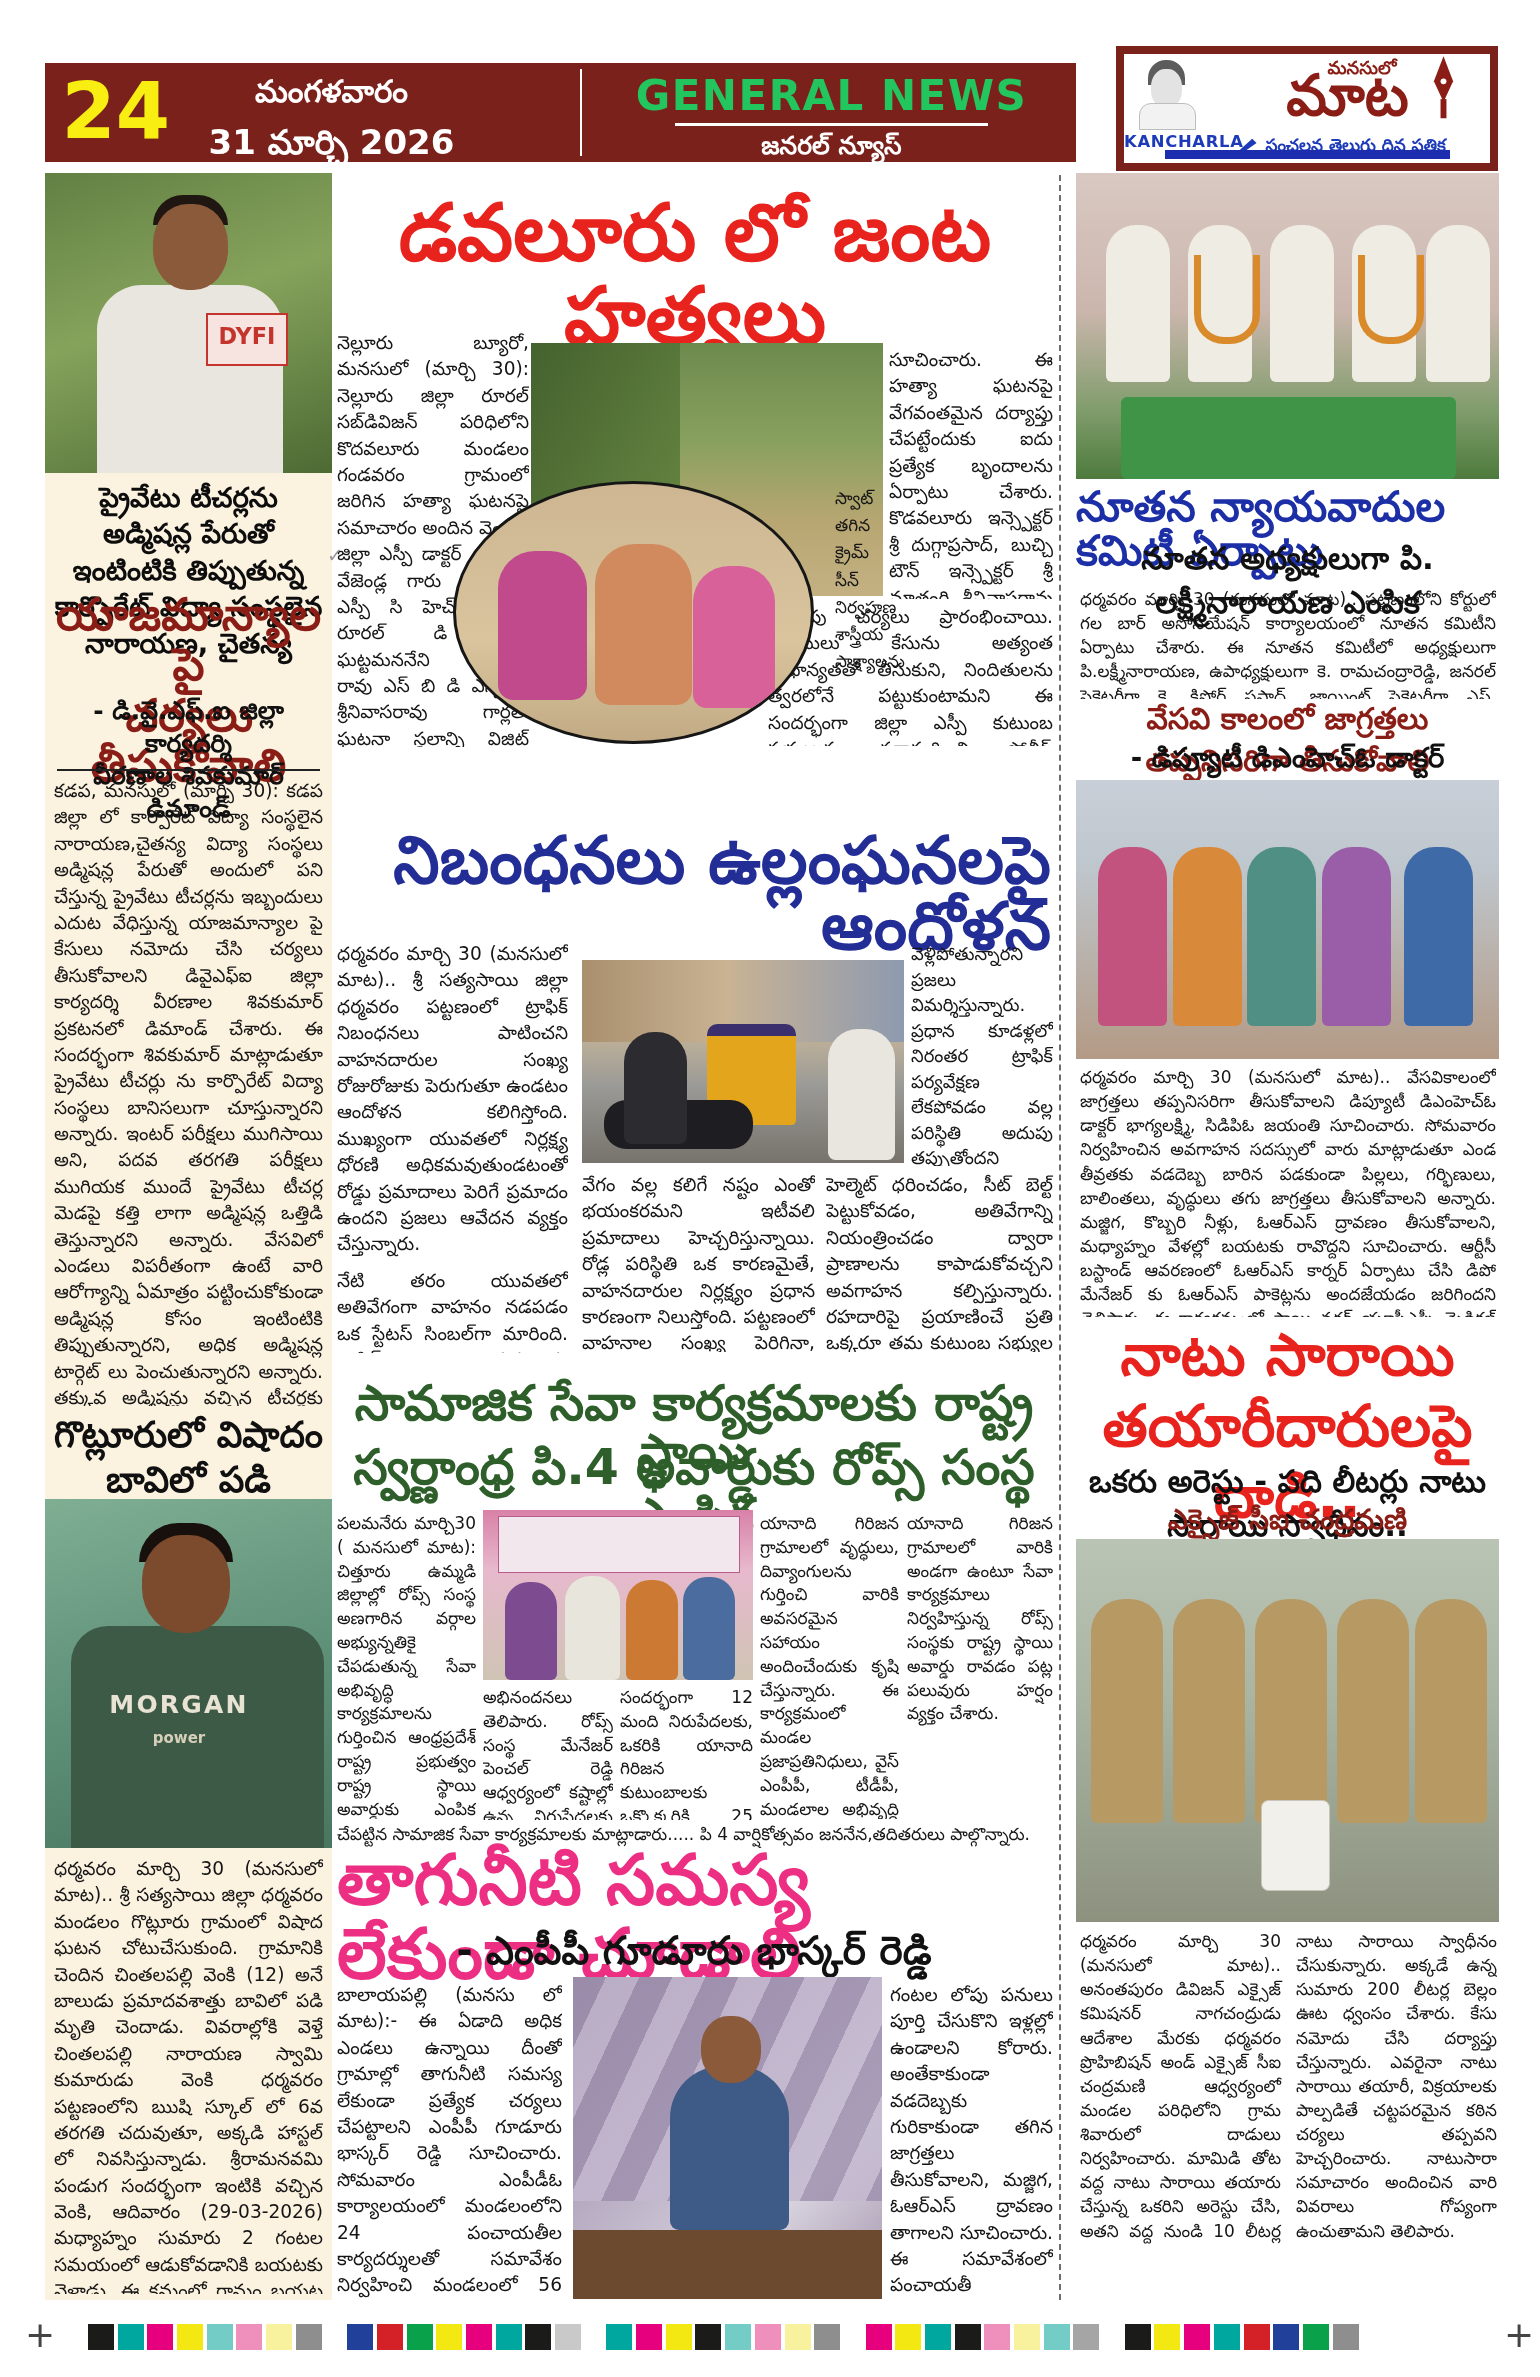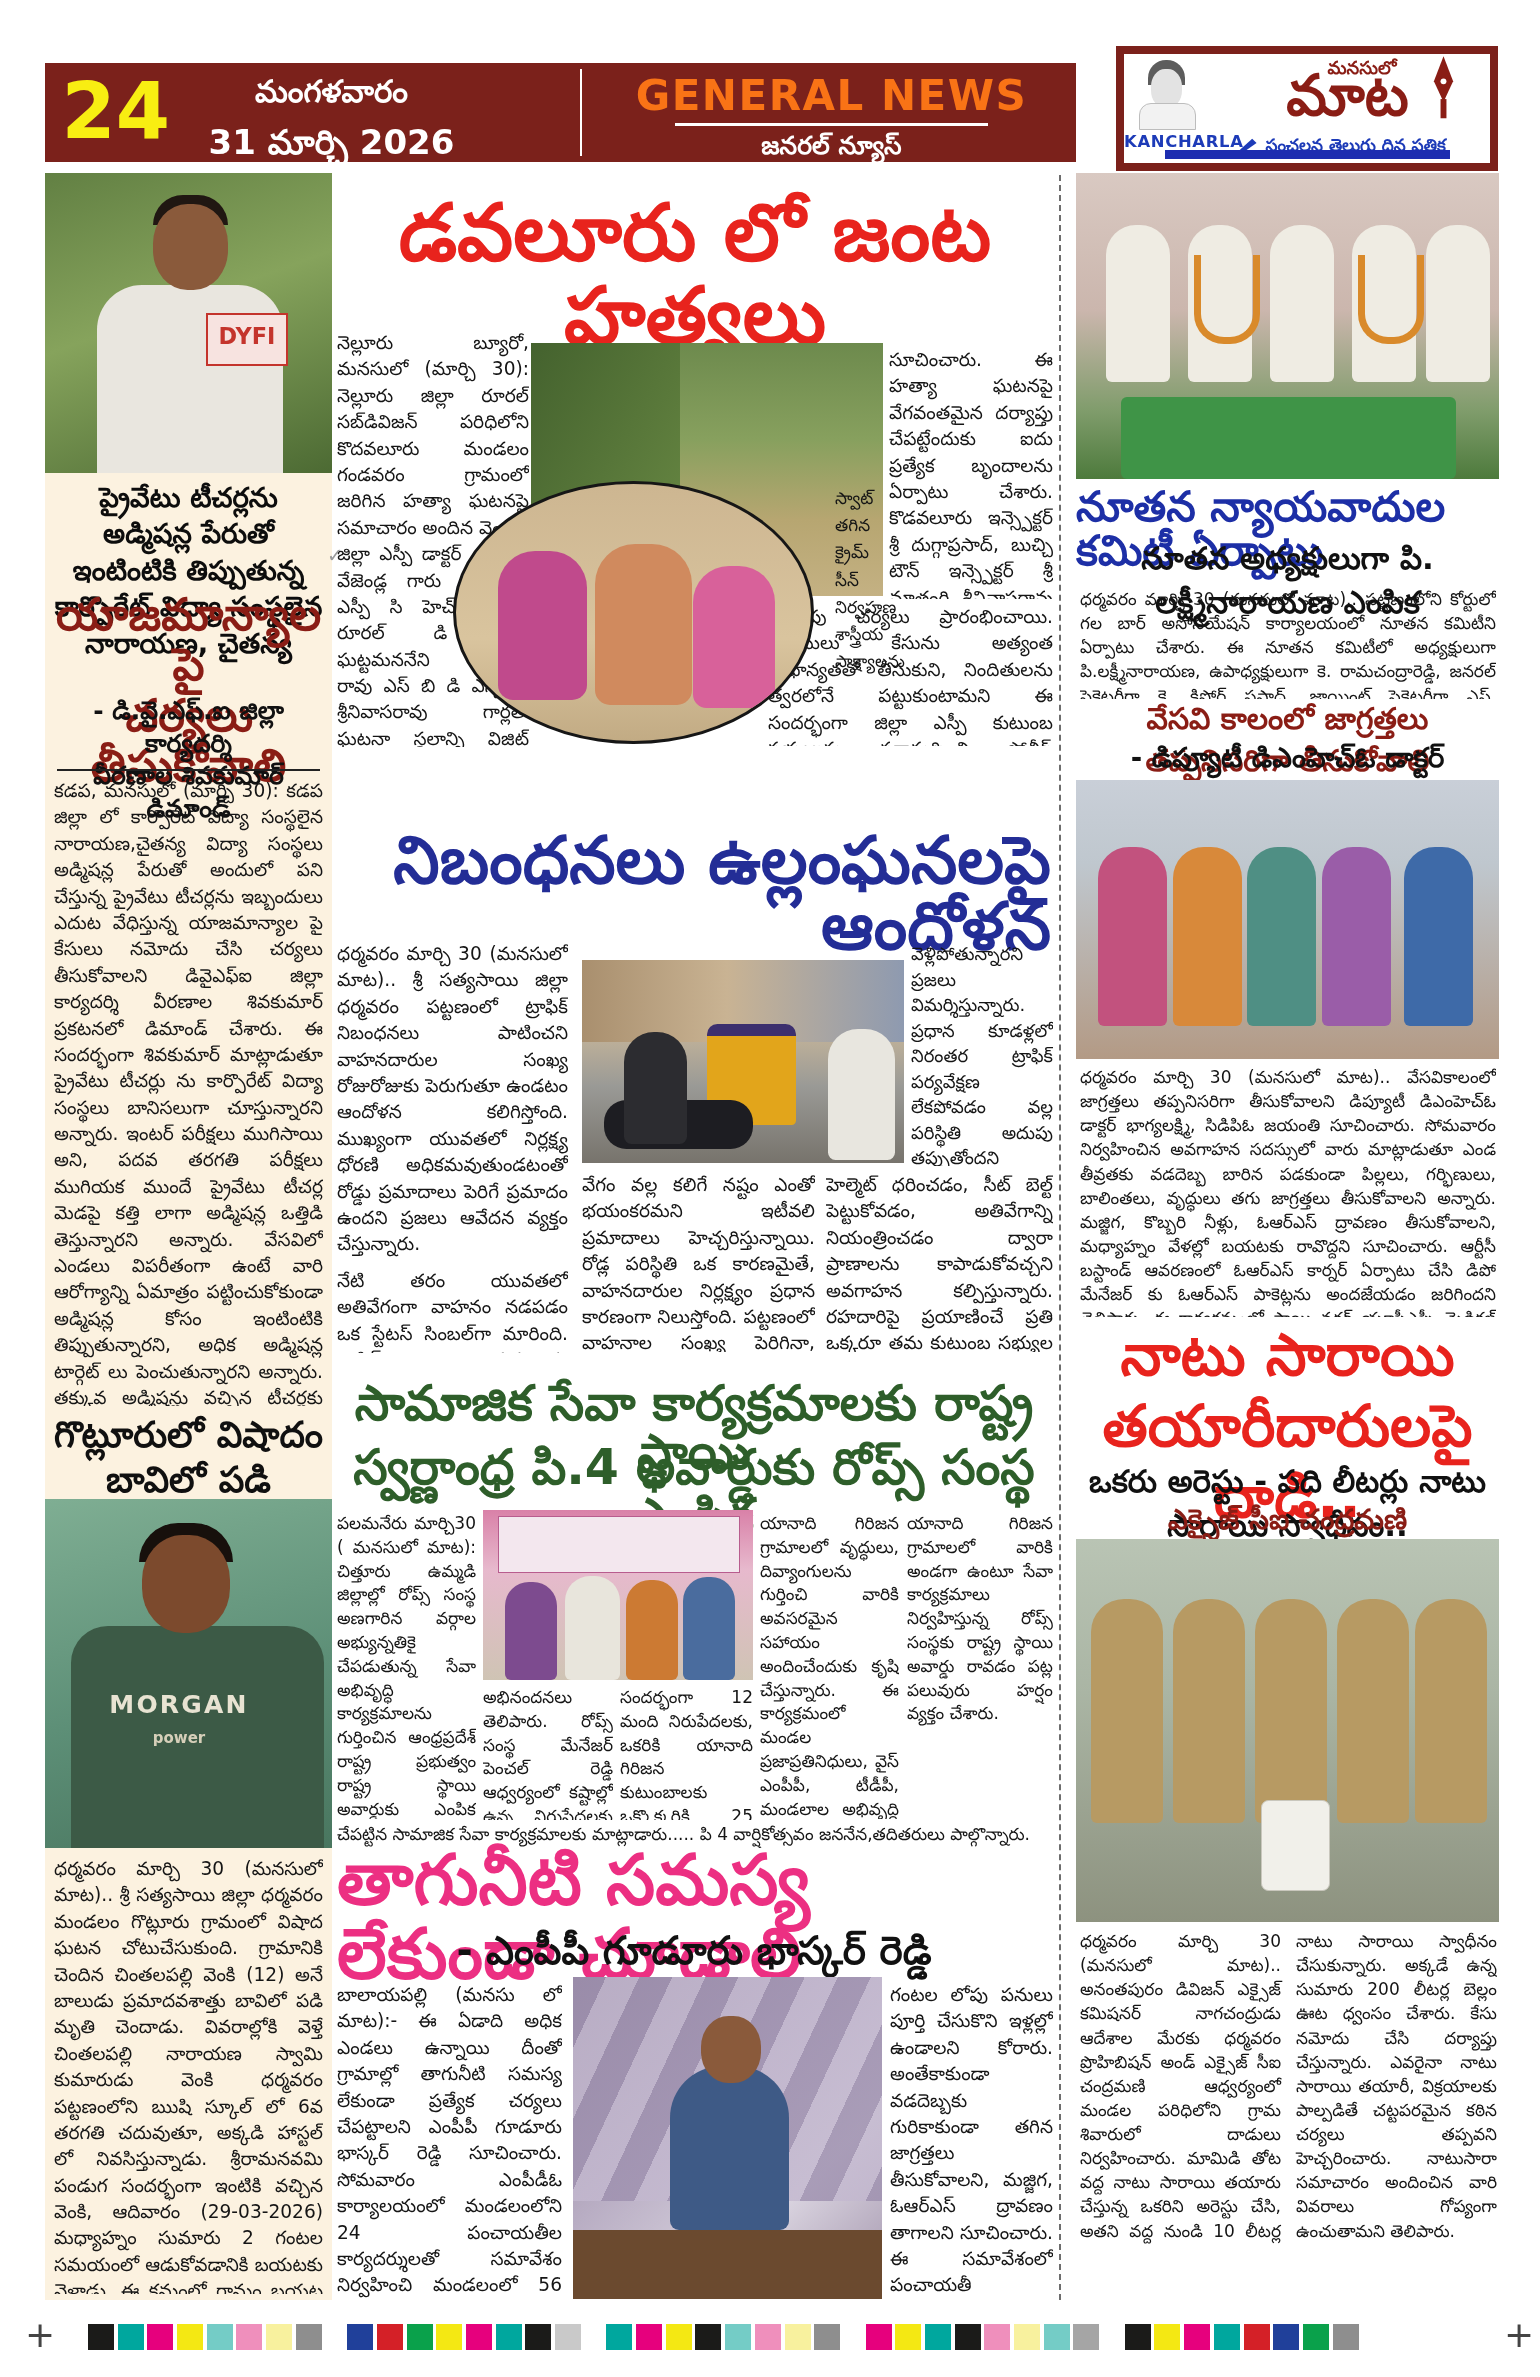--- a/index.html
+++ b/index.html
@@ -9,21 +9,21 @@
   .body-text{font-size:18.6px;line-height:1.42;text-align:justify;color:#151515;overflow:hidden;}
 
   
   .header-bar{left:45px;top:63px;width:1031px;height:99px;background:#7b211b;}
   .page-num{left:16.4px;top:6px;font-size:78px;font-weight:800;color:#f8ee12;line-height:1.1;}
   .date-block{left:130px;top:10.4px;width:313px;text-align:center;color:#ffffff;}
   .date-day{font-size:31px;font-weight:700;}
   .date-date{font-size:34px;font-weight:700;margin-top:4.5px;}
   .hdr-divider{left:535px;top:6px;width:2.2px;height:87px;background:#ffffff;}
   .section-block{left:548px;top:7.5px;width:477px;text-align:center;}
-  .section-en{font-size:42px;font-weight:700;color:#f97316;letter-spacing:1.5px;}
+  .section-en{font-size:42px;font-weight:700;color:#22c55e;letter-spacing:1.5px;}
   .section-rule{width:313px;height:3.7px;background:#ffffff;margin:3px auto 4.5px auto;}
   .section-te{font-size:25px;font-weight:700;color:#ffffff;}
 
   
   .masthead{left:1116px;top:46px;width:382px;height:125px;background:#ffffff;
             border:8.2px solid #7b211b;box-sizing:border-box;}
   .portrait{left:10.4px;top:6px;width:64px;height:69px;}
   .portrait-hair{position:absolute;left:13.4px;top:0;width:37px;height:25px;background:#5c5c5c;border-radius:18px 18px 0 0;}
   .portrait-face{position:absolute;left:16.4px;top:9px;width:31px;height:39px;background:#e3e3e3;border-radius:45%;}
   .portrait-body{position:absolute;left:4.5px;top:43px;width:55px;height:25px;background:#f2f2f2;border-radius:12px 12px 0 0;border:1.5px solid #bdbdbd;}

